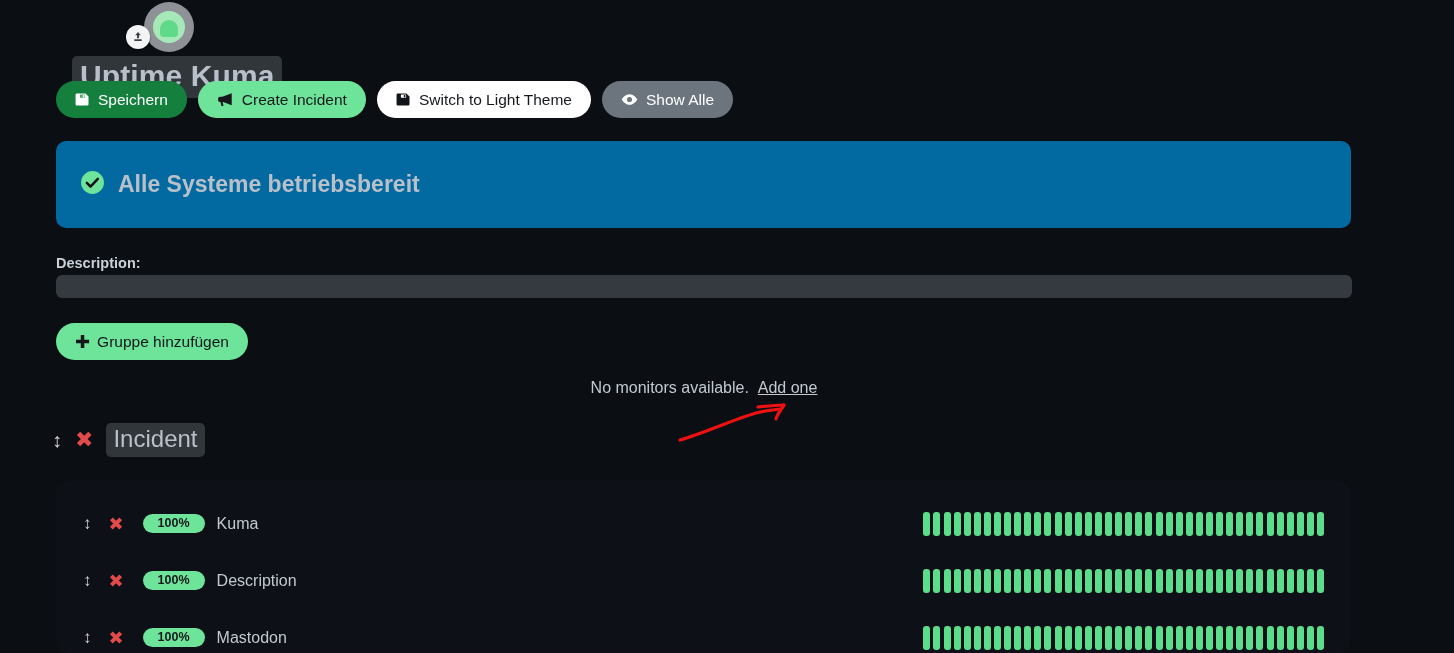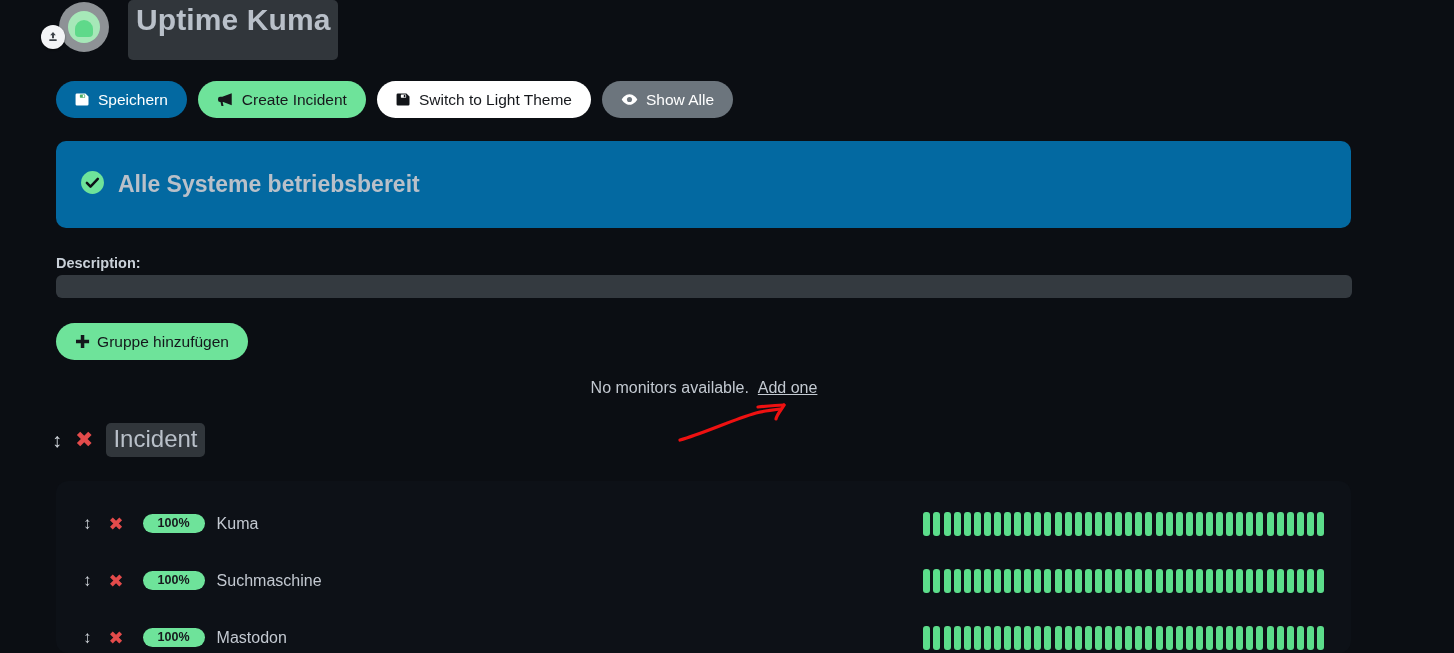--- a/index.html
+++ b/index.html
@@ -15,20 +15,22 @@
     position: relative;
   }
 
   
   #header {
     position: absolute;
     left: 56px;
     top: 0px;
     height: 60px;
     display: flex;
+    align-items: center;
+    flex-direction: column;
   }
   #logo-wrap {
     position: relative;
     width: 56px;
     height: 56px;
     flex: 0 0 56px;
   }
   #logo-outer {
     position: absolute;
     left: 3px; top: 2px;
@@ -93,21 +95,21 @@
     padding: 0 19px;
     display: inline-flex;
     align-items: center;
     gap: 8px;
     font-size: 15.5px;
     font-family: "Liberation Sans", "DejaVu Sans", sans-serif;
     cursor: pointer;
     white-space: nowrap;
   }
   .btn svg { display: block; flex: 0 0 auto; }
-  .btn-save    { background: #0369a1; color: #fff; }
+  .btn-save    { background: #15803d; color: #fff; }
   .btn-discard { background: #dc3c4c; color: #fff; }
   .btn-incident{ background: #6ee39a; color: #16181c; }
   .btn-light   { background: #ffffff; color: #16181c; }
   .btn-tags    { background: #6c757d; color: #fff; }
 
   
   #status-banner {
     position: absolute;
     left: 56px;
     top: 141px;
@@ -435,21 +437,21 @@
         <span class="beat" style="background: rgb(92, 221, 139);"></span>
         <span class="beat" style="background: rgb(92, 221, 139);"></span>
         <span class="beat" style="background: rgb(92, 221, 139);"></span>
       </span>
   </div>
 
   <div class="monitor-row">
     <span class="row-drag">↕</span>
     <span class="row-remove">✖</span>
     <span class="uptime-badge">100%</span>
-    <span class="monitor-name">Suchmaschine</span>
+    <span class="monitor-name">Description</span>
     <span class="heartbeat-bar">
         <span class="beat" style="background: rgb(92, 221, 139);"></span>
         <span class="beat" style="background: rgb(92, 221, 139);"></span>
         <span class="beat" style="background: rgb(92, 221, 139);"></span>
         <span class="beat" style="background: rgb(92, 221, 139);"></span>
         <span class="beat" style="background: rgb(92, 221, 139);"></span>
         <span class="beat" style="background: rgb(92, 221, 139);"></span>
         <span class="beat" style="background: rgb(92, 221, 139);"></span>
         <span class="beat" style="background: rgb(92, 221, 139);"></span>
         <span class="beat" style="background: rgb(92, 221, 139);"></span>

